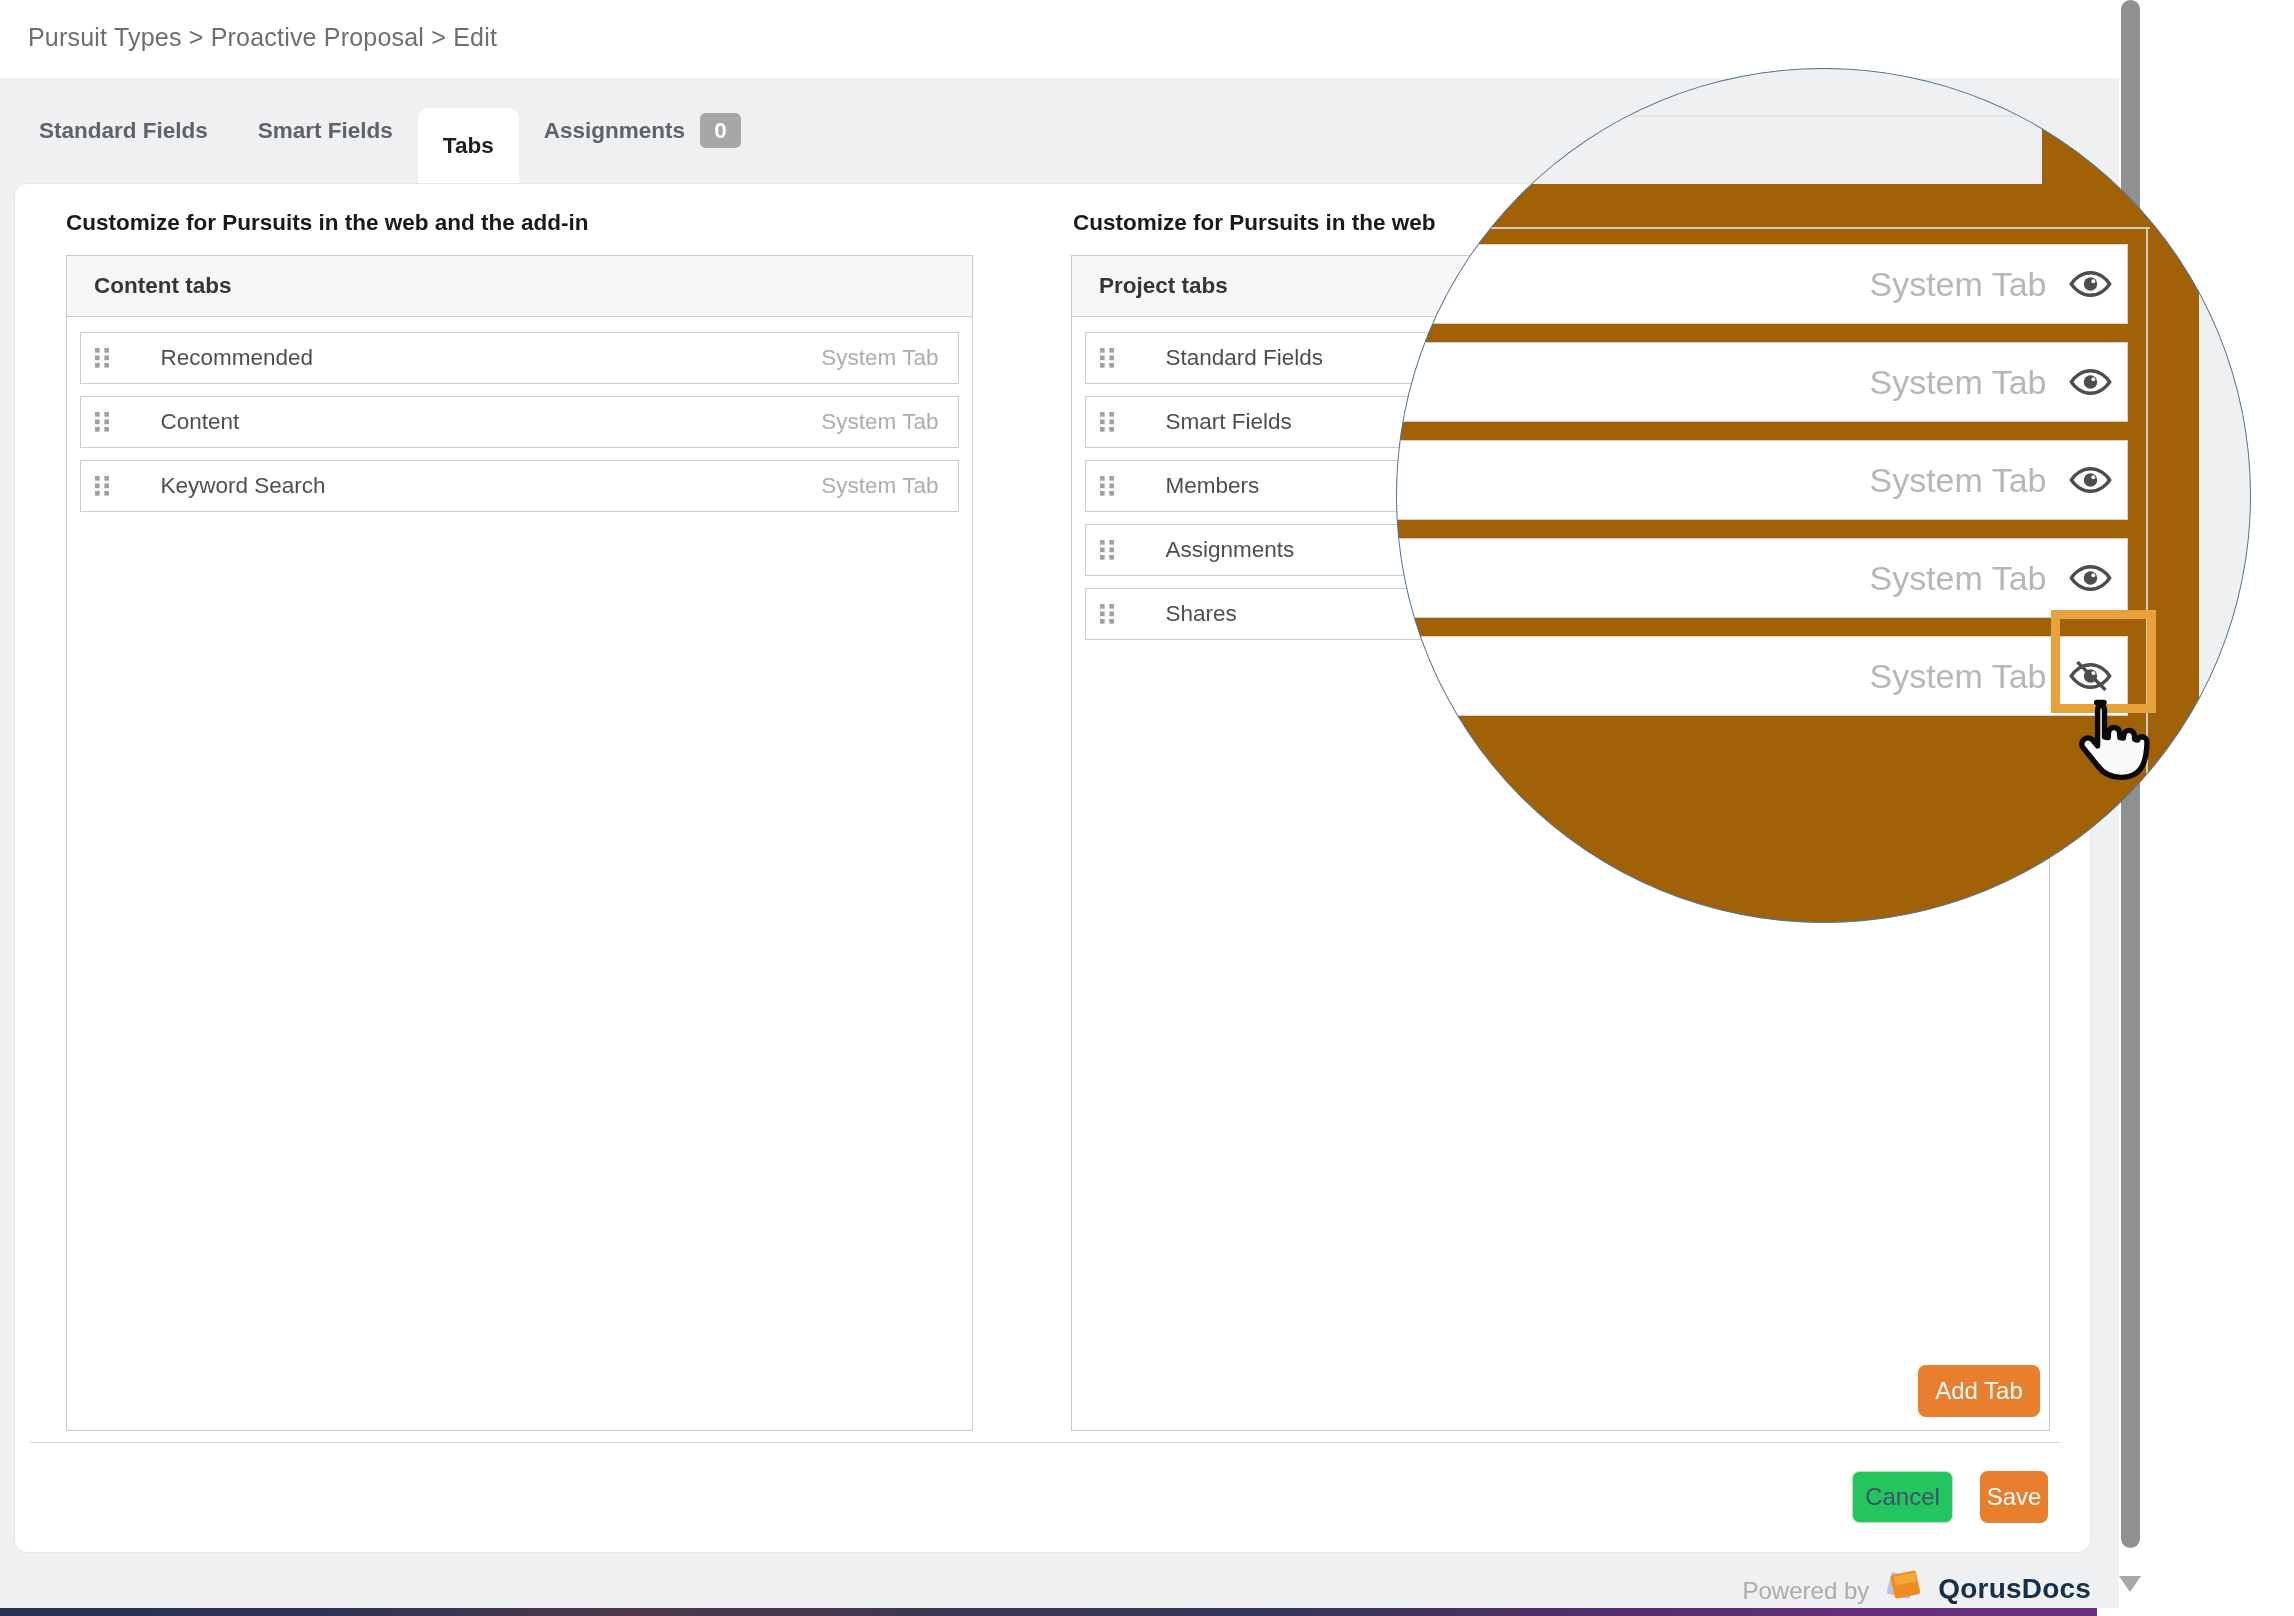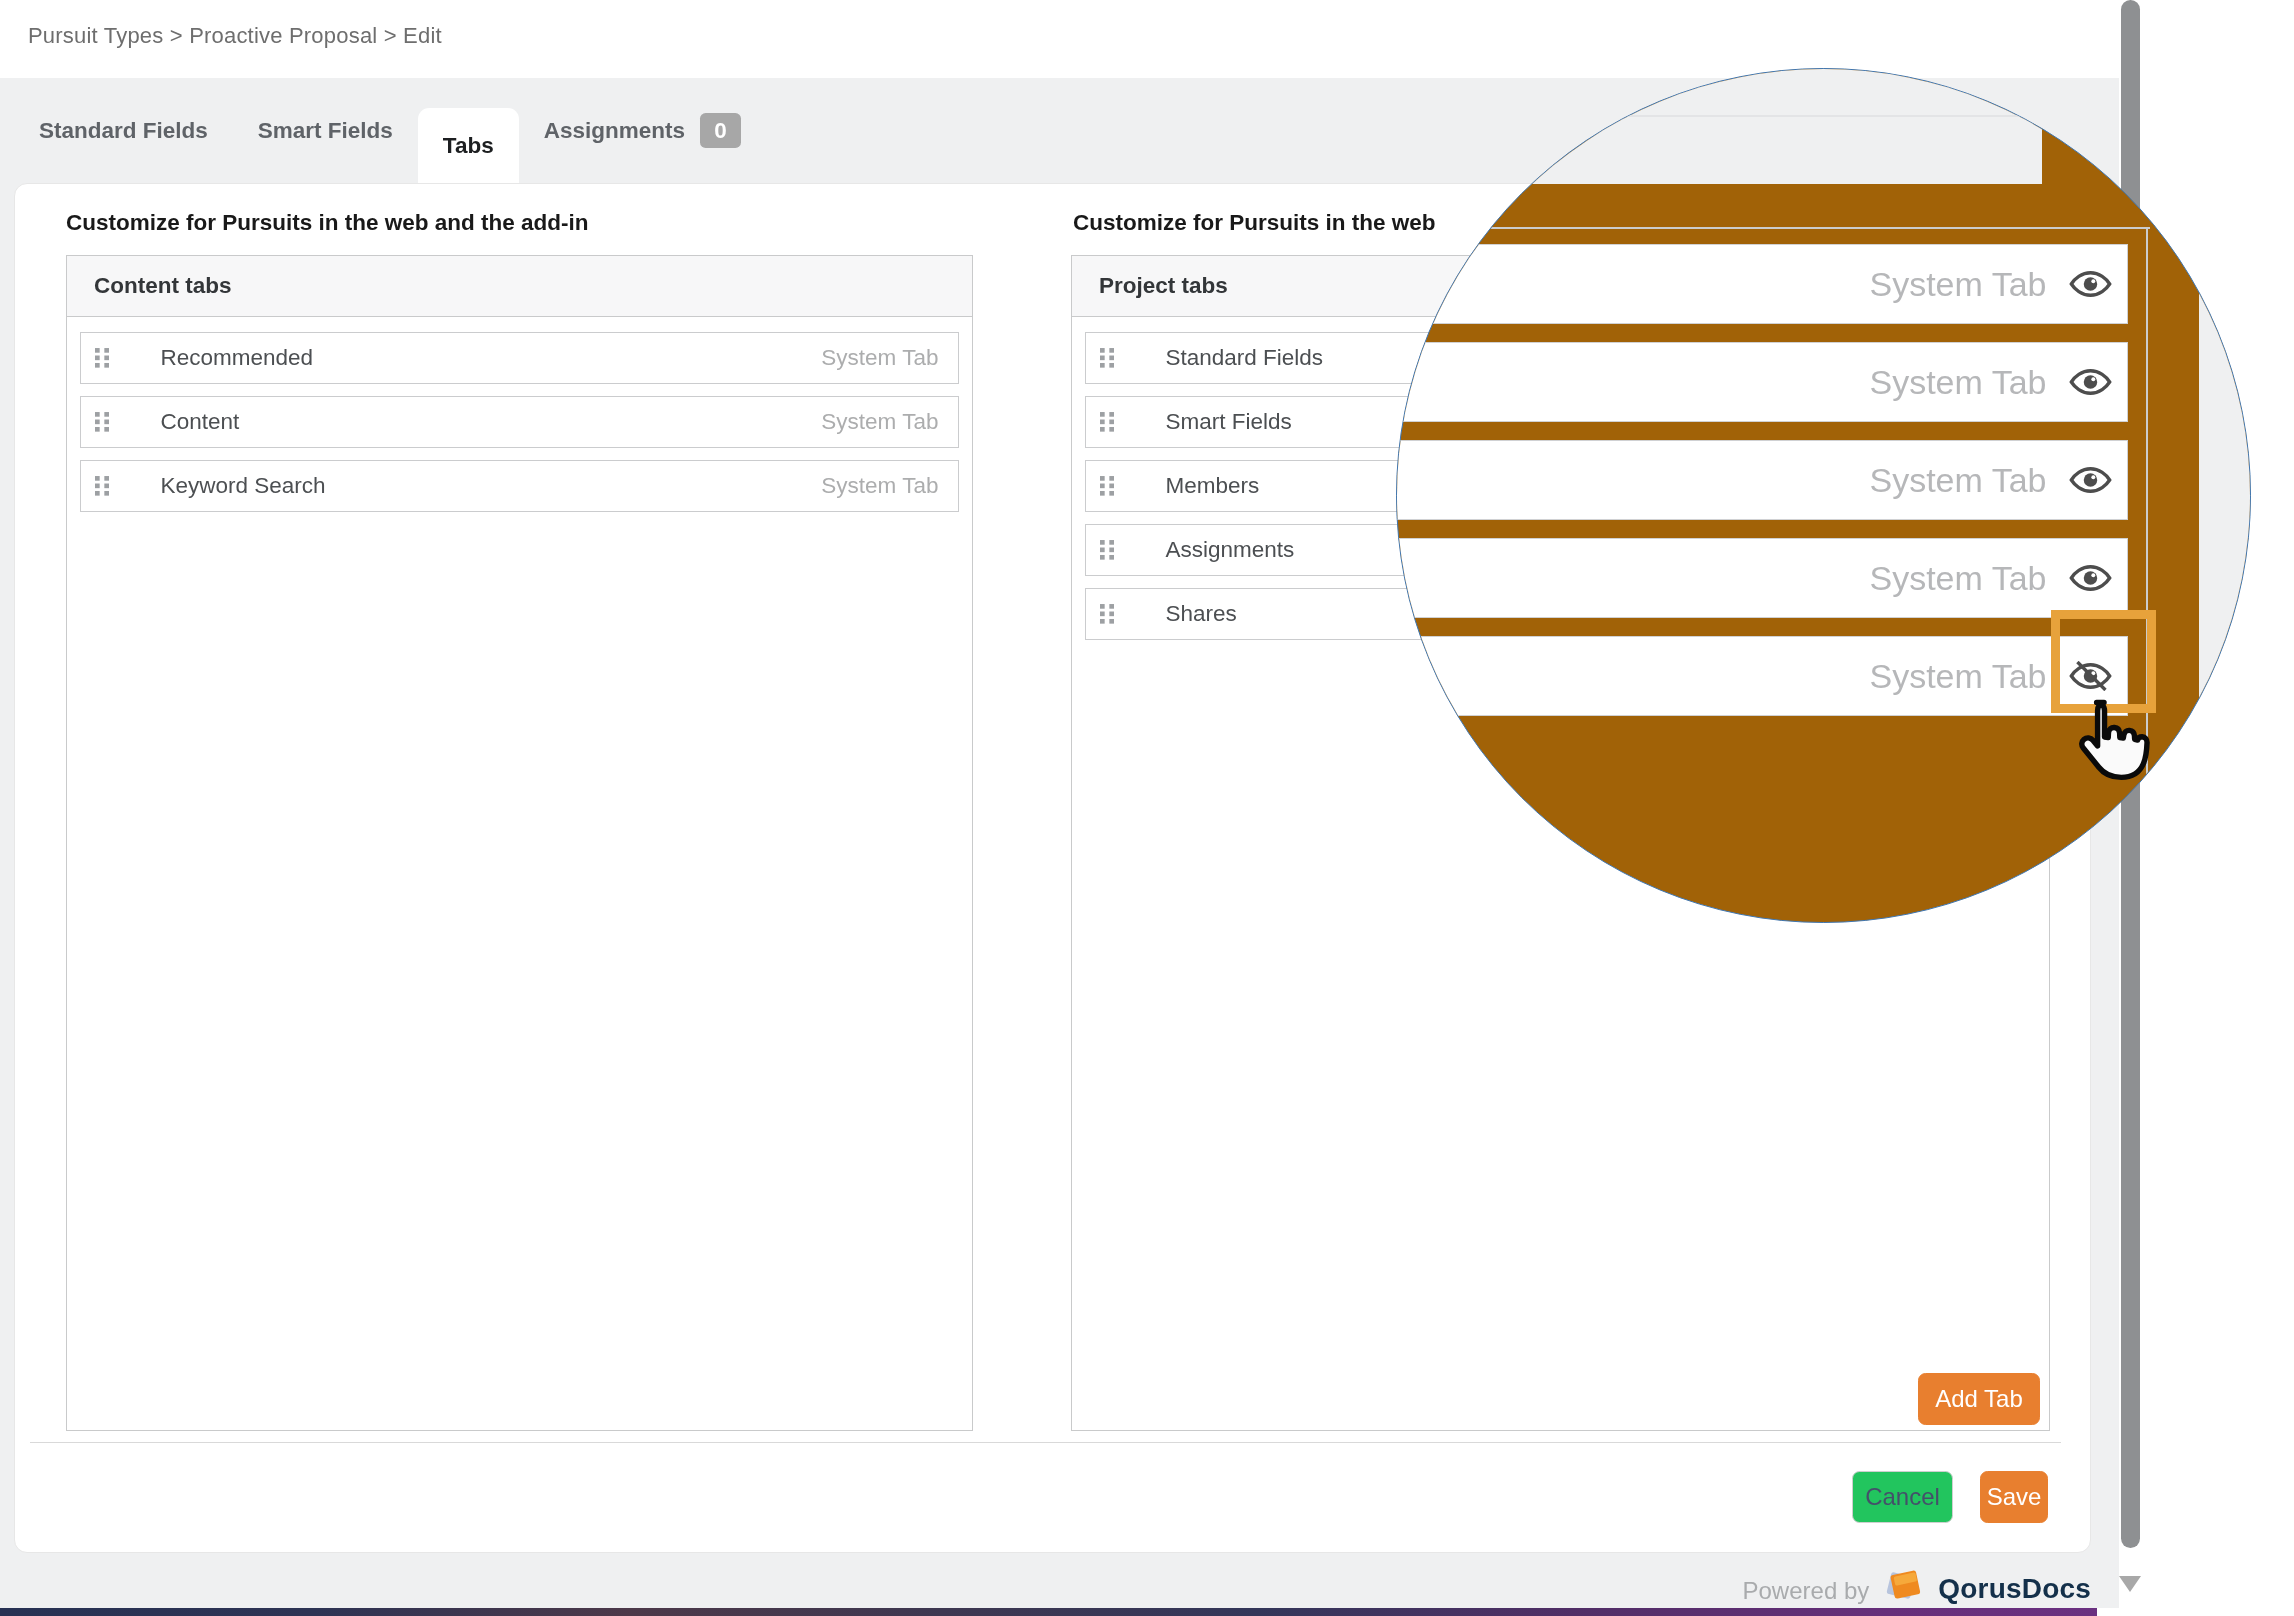--- a/index.html
+++ b/index.html
@@ -5,21 +5,21 @@
   html,body{margin:0;padding:0;}
   body{
     width:2295px;height:1616px;position:relative;overflow:hidden;
     background:#ffffff;
     font-family:"Liberation Sans", sans-serif;
     -webkit-font-smoothing:antialiased;
   }
   .abs{position:absolute;}
 
   
-  .breadcrumb{left:28px;top:22.5px;font-size:22px;color:#6e6e6e;letter-spacing:0.2px;}
+  .breadcrumb{left:28px;top:22.5px;font-size:25px;color:#6e6e6e;letter-spacing:0.2px;}
 
   
   .graywrap{left:0;top:78px;width:2119px;height:1530px;background:#eff0f1;}
 
   
   .tabstrip{left:14px;top:78px;height:105px;display:flex;align-items:stretch;z-index:2;}
   .tabitem{display:flex;align-items:center;padding:0 25px;font-size:22.5px;font-weight:bold;color:#5f6368;cursor:default;}
   .tabitem.active{background:#ffffff;border-radius:11.2px 11.2px 0 0;align-self:flex-end;height:75px;color:#1d1f21;}
   .tabbadge{display:inline-block;margin-left:15px;min-width:24px;padding:4.7px 8.4px;background:#a7a7a7;border-radius:5.6px;color:#ffffff;font-size:22.5px;font-weight:bold;text-align:center;line-height:26px;}
 
@@ -259,21 +259,21 @@
             <path d="M23 4 C13.5 4 6 10.5 2.5 16 C6 21.5 13.5 28 23 28 C32.5 28 40 21.5 43.5 16 C40 10.5 32.5 4 23 4 Z" fill="none" stroke="#4d4d4d" stroke-width="3.6"></path>
             <circle cx="23" cy="16" r="7.2" fill="#4d4d4d"></circle>
             <circle cx="26" cy="13" r="2.1" fill="#ffffff"></circle>
             <line x1="9" y1="1" x2="39" y2="31" stroke="#4d4d4d" stroke-width="3.6"></line>
           </svg>
         </span>
       </div>
     </div>
 </div>
 
-<div class="abs btn btn-orange" style="left:1918px;top:1365px;width:122px;height:52px;margin-top:8px;">Add Tab</div>
+<div class="abs btn btn-orange" style="left:1918px;top:1365px;width:122px;height:52px;">Add Tab</div>
 
 <div class="abs hr-sep"></div>
 <div class="abs btn btn-ghost" style="left:1852px;top:1471px;width:101px;height:52px;">Cancel</div>
 <div class="abs btn btn-orange" style="left:1980px;top:1471px;width:68px;height:52px;">Save</div>
 
 <div class="abs footer-row">
   <span class="poweredby">Powered by</span>
   <span style="display:flex;">
     <svg width="43" height="39" viewBox="0 0 46 42">
       <rect x="7" y="9" width="26" height="24" rx="3" transform="rotate(14 20 21)" fill="#b7c4dd"></rect>

